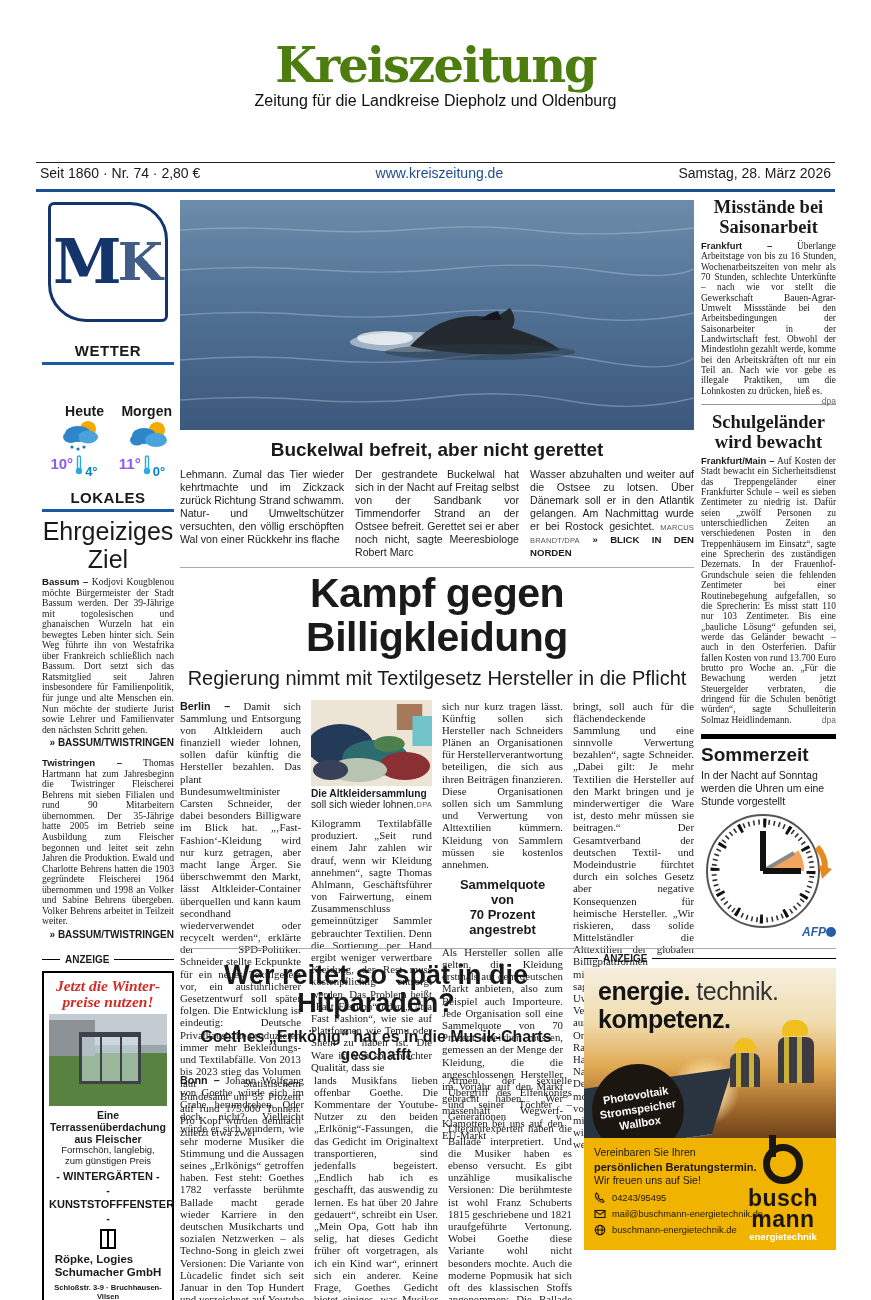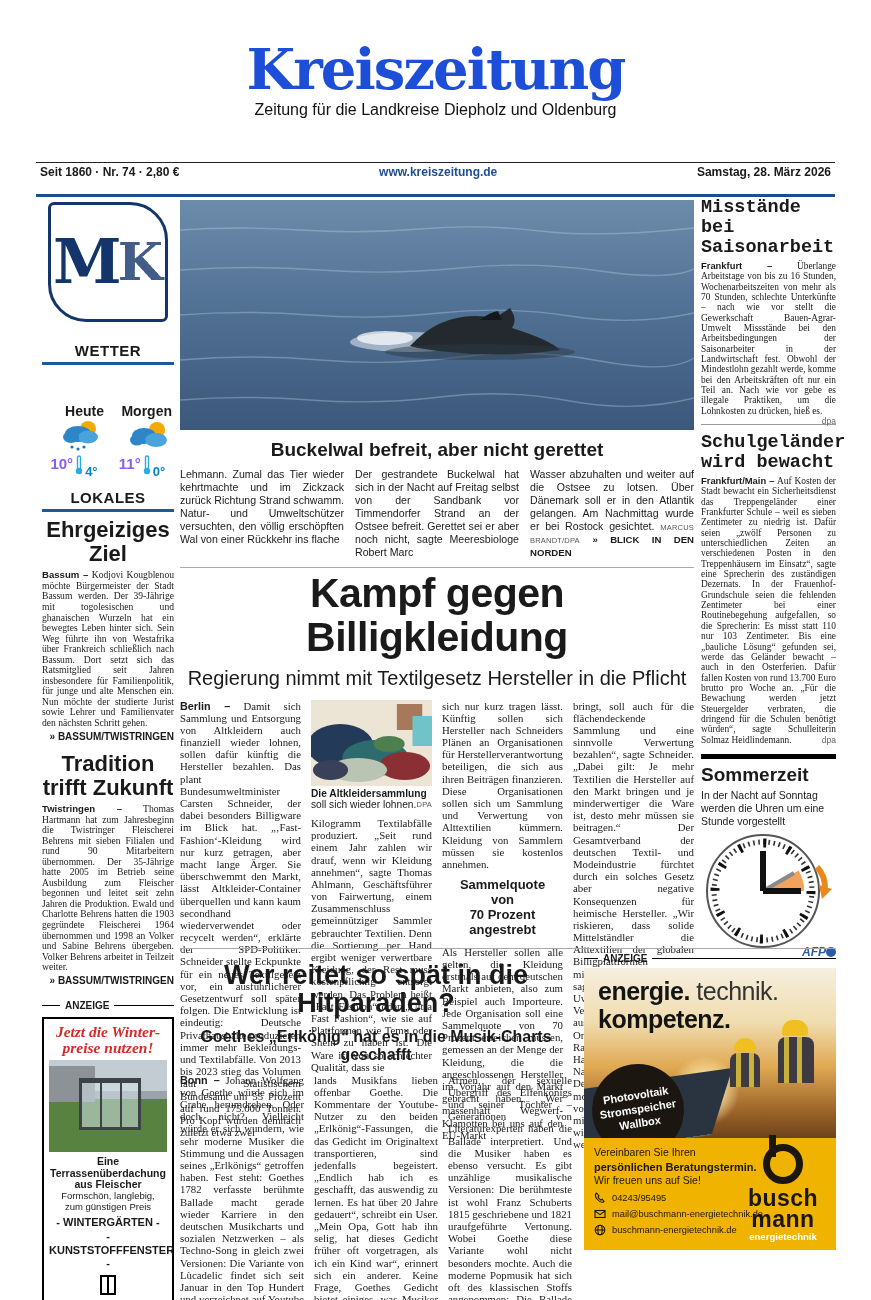--- a/index.html
+++ b/index.html
@@ -1,23 +1,23 @@
 <!DOCTYPE html>
 <html lang="de"><head>
 <meta charset="utf-8">
 <style>
   * { margin:0; padding:0; box-sizing:border-box; }
   html,body { background:#fff; }
   body { width:871px; height:1300px; position:relative; font-family:"Liberation Serif",serif; color:#1a1a1a; overflow:hidden; }
 
   
   .masthead { position:absolute; left:0; top:40px; width:100%; text-align:center; }
-  .masthead-title { font-family:"DejaVu Serif","Liberation Serif",serif; font-weight:700; font-size:56px; letter-spacing:-2px; line-height:1.05; color:#1d4ed8; }
+  .masthead-title { font-family:"DejaVu Serif","Liberation Serif",serif; font-weight:700; font-size:48px; letter-spacing:-2px; line-height:1.05; color:#4d7c0f; }
   .masthead-sub { font-family:"Liberation Sans",sans-serif; font-size:16px; font-weight:500; margin-top:2px; color:#111; }
-  .dateline { position:absolute; left:36px; right:36px; top:162px; border-top:1.5px solid #222; border-bottom:3.5px solid #1d4e91; display:flex; justify-content:space-between; align-items:center; padding:2px 4px 15px 4px; font-family:"Liberation Sans",sans-serif; font-size:12px; font-weight:700; }
+  .dateline { position:absolute; left:36px; right:36px; top:162px; border-top:1.5px solid #222; border-bottom:3.5px solid #1d4e91; display:flex; justify-content:space-between; align-items:center; padding:2px 4px 8px 4px; font-family:"Liberation Sans",sans-serif; font-size:14px; font-weight:400; }
   .dateline .site { color:#1d4e91; }
 
   
   .sidebar { position:absolute; left:42px; top:200px; width:132px; }
   .center  { position:absolute; left:180px; top:200px; width:514px; }
   .rightcol{ position:absolute; left:701px; top:198px; width:135px; }
   .bottomwrap { position:absolute; left:180px; top:948px; width:656px; }
 
   
   .logo-box { width:120px; height:120px; margin:2px auto 0 auto; border:3px solid #14356b; border-radius:6px 38px 6px 38px; display:flex; align-items:center; justify-content:center; }
@@ -25,21 +25,21 @@
   .logo-k { font-family:"DejaVu Serif",serif; font-weight:700; font-size:52px; color:#14356b; opacity:.8; margin-left:-4px; line-height:1;
             background:repeating-linear-gradient(100deg,#14356b 0 2px,rgba(255,255,255,0) 2px 4px);
             -webkit-background-clip:text; background-clip:text; }
   .side-head { font-family:"Liberation Sans",sans-serif; font-weight:700; font-size:15px; text-align:center; letter-spacing:.5px; border-bottom:3px solid #1a5ba0; padding-bottom:3px; }
   .weather { display:flex; justify-content:space-between; padding:6px 2px 0 2px; }
   .wcell { width:60px; text-align:right; font-family:"Liberation Sans",sans-serif;margin-top:32px; }
   .wlabel { font-weight:700; font-size:14px; }
   .wtemps { display:flex; align-items:flex-start; justify-content:center; gap:2px; margin-top:-2px; }
   .thigh { color:#8b5cf6; font-weight:700; font-size:15px; }
   .tlow  { color:#0084c9; font-weight:700; font-size:13px; margin-top:9px; }
-  .side-art-title { font-family:"Liberation Sans",sans-serif; font-weight:700; font-size:22px; line-height:1.1; text-align:center; margin:6px 0 4px 0; }
+  .side-art-title { font-family:"Liberation Sans",sans-serif; font-weight:400; font-size:25px; line-height:1.1; text-align:center; margin:6px 0 4px 0; }
   .side-body { font-size:9.6px; line-height:1.1; text-align:justify; hyphens:auto; }
   .loc { font-family:"Liberation Sans",sans-serif; font-weight:700; font-size:9.6px; }
   .ref { font-family:"Liberation Sans",sans-serif; font-weight:700; font-size:10px; text-align:right; margin-top:2px; }
   .anz-label { display:flex; align-items:center; gap:5px; font-family:"Liberation Sans",sans-serif; font-weight:700; font-size:10px; margin:14px 0 6px 0; }
   .anz-label::before { content:""; width:18px; border-top:1.5px solid #000; }
   .anz-label::after  { content:""; flex:1; border-top:1.5px solid #000; }
 
   .side-ad { border:2.5px solid #000; padding:5px 5px 6px 5px; background:#fff; }
   .side-ad-head { font-family:"Liberation Serif",serif; font-style:italic; font-weight:700; color:#d52b27; font-size:15.5px; text-align:center; line-height:1.05; }
   .terrace { height:92px; margin:4px 0; position:relative; overflow:hidden;
@@ -72,21 +72,21 @@
   .loc2 { font-family:"Liberation Sans",sans-serif; font-weight:700; font-size:10.8px; }
   .clothes-photo { width:100%; height:86px; display:block; }
   .pcap { font-family:"Liberation Sans",sans-serif; font-size:10.2px; line-height:1.15; text-align:left; margin:2px 0 6px 0; }
   .pcap b { font-weight:700; }
   .pcap .photo-credit { float:right; margin-top:2px; }
   .crosshead { font-family:"Liberation Sans",sans-serif; font-weight:700; font-size:13px; text-align:center; line-height:1.15; margin:8px 6px; }
   .byline { font-family:"Liberation Sans",sans-serif; font-weight:700; font-size:10px; text-align:right; margin-top:2px; }
   .credit-sm { font-family:"Liberation Sans",sans-serif; font-size:8.5px; color:#666; float:right; margin-top:1px; }
 
   
-  .r-title { font-family:Liberation Mono, monospace; font-weight:700; font-size:18.5px; line-height:1.08; margin-bottom:3px; }
+  .r-title { font-family:Liberation Serif, serif; font-weight:700; font-size:18.5px; line-height:1.08; text-align:center; margin-bottom:3px; }
   .r-body { font-size:9.4px; line-height:1.1; text-align:justify; hyphens:auto; }
   .r-loc { font-family:"Liberation Sans",sans-serif; font-weight:700; font-size:9.4px; }
   .r-div { border-top:1px solid #999; margin:8px 0; }
   .sommer { margin-top:9px; border-top:5px solid #000; padding-top:5px; }
   .sommer-title { font-family:"Liberation Sans",sans-serif; font-weight:700; font-size:19px; }
   .sommer-text { font-family:"Liberation Sans",sans-serif; font-size:10.5px; line-height:1.22; margin-top:3px; }
   .afp { text-align:right; font-family:"Liberation Sans",sans-serif; font-weight:700; font-style:italic; font-size:12px; color:#2a5da8; margin-top:-14px; }
   .afp .dot { display:inline-block; width:10px; height:10px; border-radius:50%; background:#2a5da8; vertical-align:-1px; }
 
   
@@ -191,21 +191,20 @@
 
   <div class="side-head" style="margin-top:10px;">LOKALES</div>
 
   <div>
     <div class="side-art-title">Ehrgeiziges Ziel</div>
     <p class="side-body"><b class="loc">Bassum –</b> <span>Kodjovi Kougblenou möchte Bürgermeister der Stadt Bassum werden. Der 39-Jährige mit togolesischen und ghanaischen Wurzeln hat ein bewegtes Leben hinter sich. Sein Weg führte ihn von Westafrika über Frankreich schließlich nach Bassum. Dort setzt sich das Ratsmitglied seit Jahren insbesondere für Familienpolitik, für junge und alte Menschen ein. Nun möchte der studierte Jurist sowie Lehrer und Familienvater den nächsten Schritt gehen.</span></p>
     <div class="ref">» BASSUM/TWISTRINGEN</div>
   </div>
 
   <div style="margin-top:10px;">
-    <div class="side-art-title">Tradition trifft Zukunft</div>
     <p class="side-body"><b class="loc">Twistringen –</b> <span>Thomas Hartmann hat zum Jahresbeginn die Twistringer Fleischerei Behrens mit sieben Filialen und rund 90 Mitarbeitern übernommen. Der 35-Jährige hatte 2005 im Betrieb seine Ausbildung zum Fleischer begonnen und leitet seit zehn Jahren die Produktion. Ewald und Charlotte Behrens hatten die 1903 gegründete Fleischerei 1964 übernommen und 1998 an Volker und Sabine Behrens übergeben. Volker Behrens arbeitet in Teilzeit weiter.</span></p>
     <div class="ref">» BASSUM/TWISTRINGEN</div>
   </div>
 
   <div class="anz-label">
       <span>ANZEIGE</span>
     </div>
 
   <div class="side-ad">
     <div class="side-ad-head">

